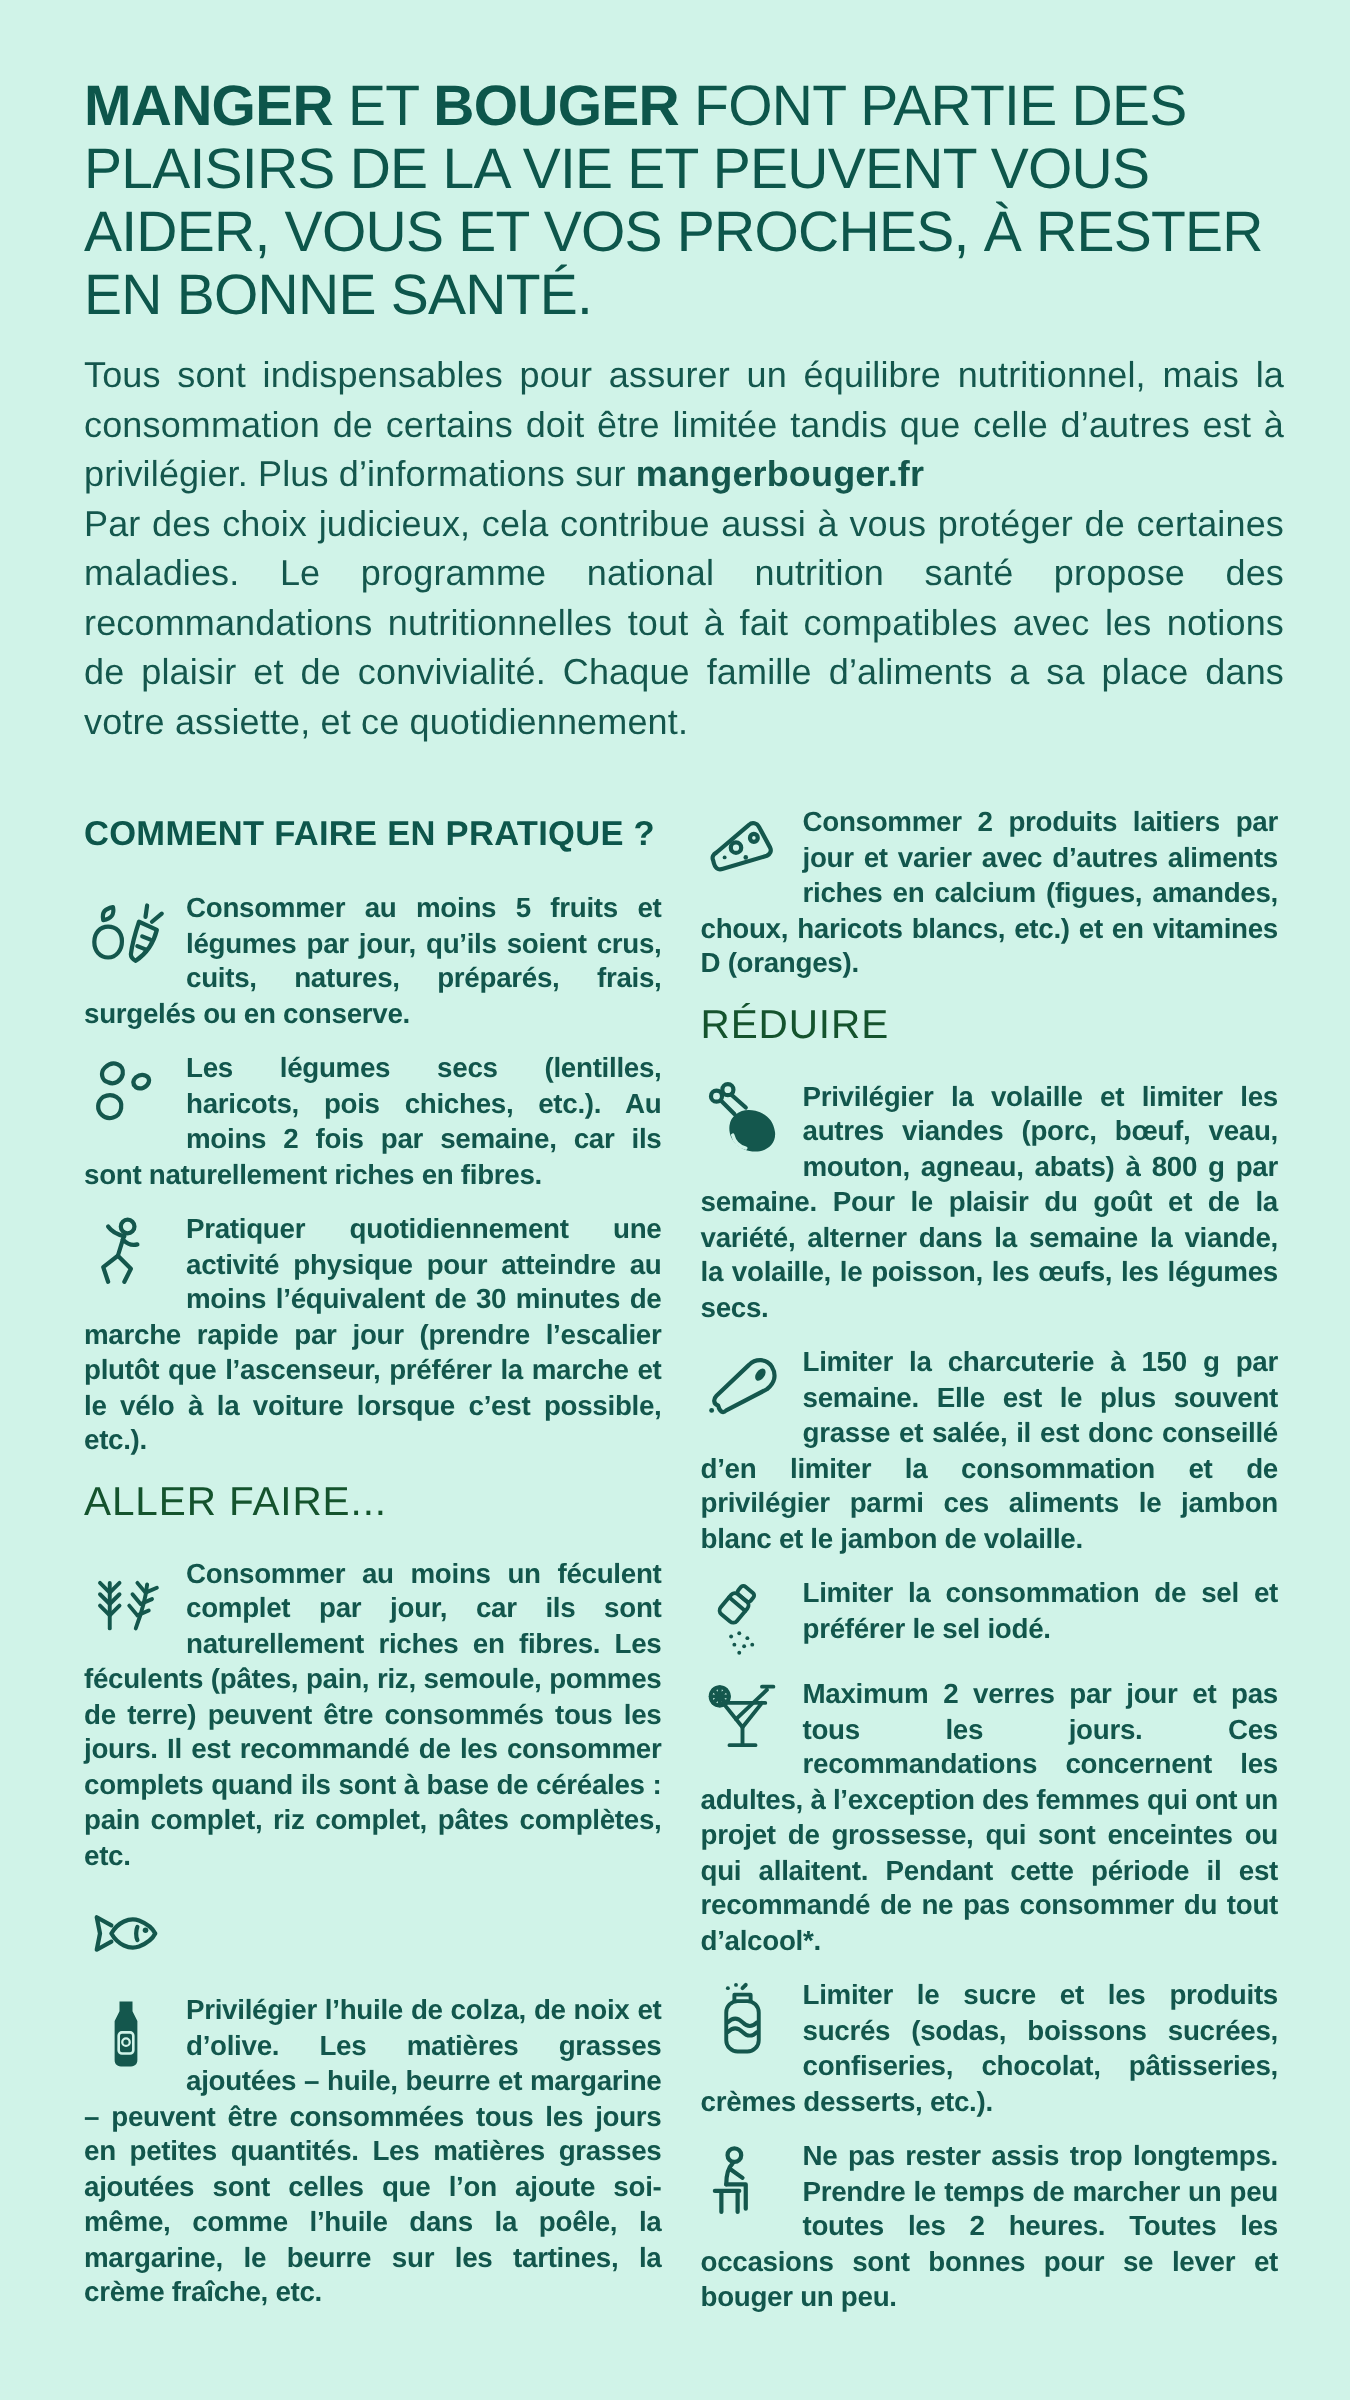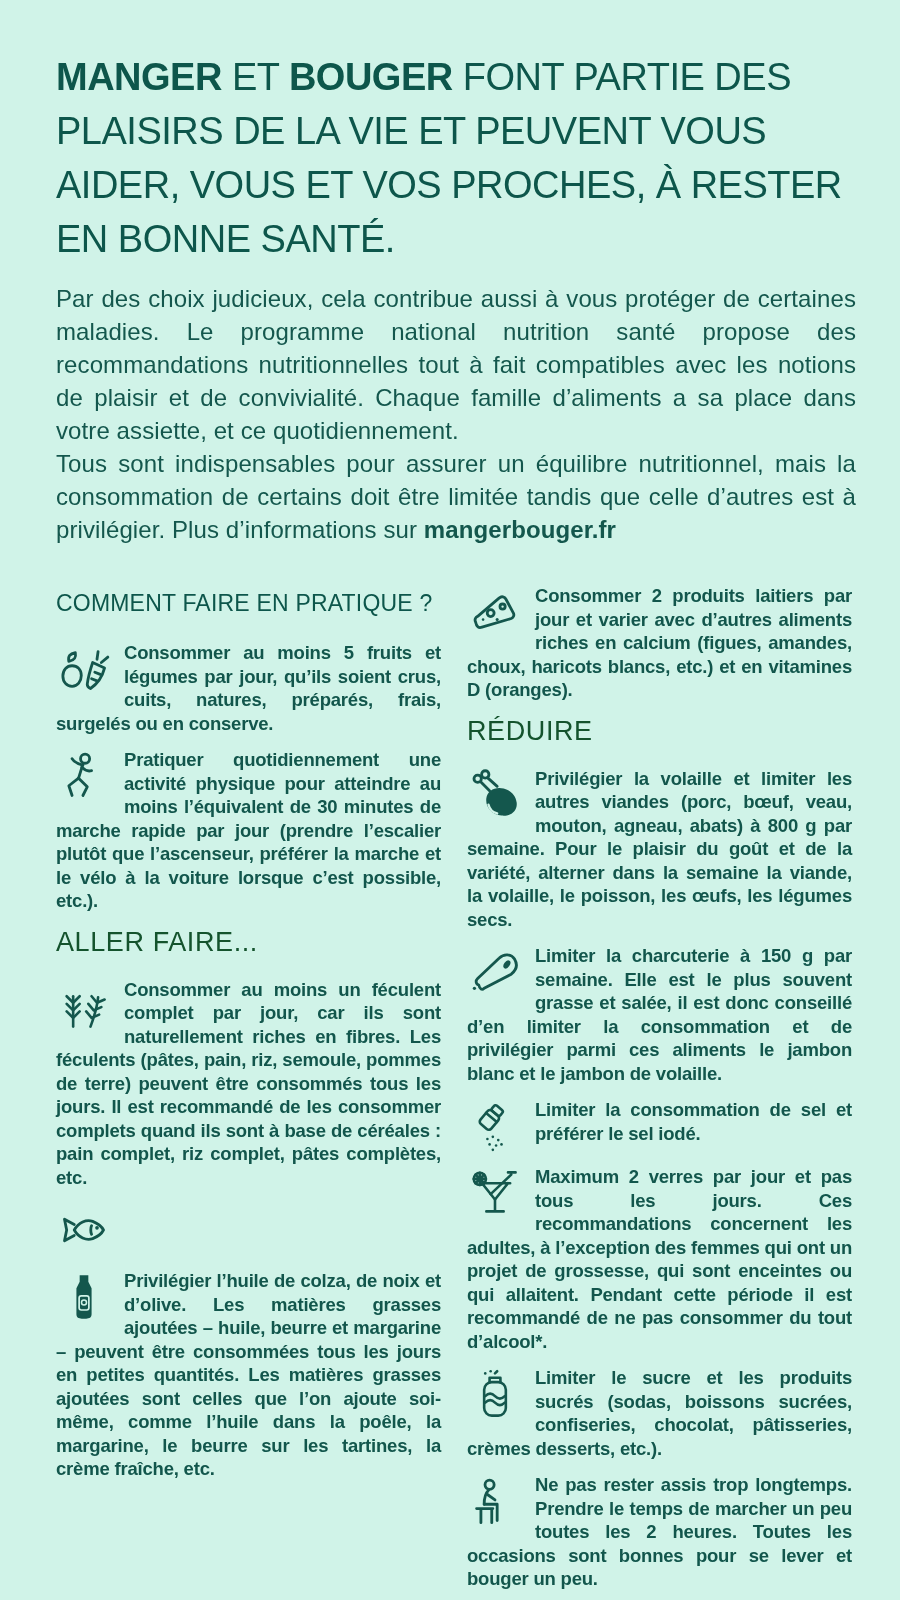--- a/index.html
+++ b/index.html
@@ -5,37 +5,37 @@
   html,body{margin:0;padding:0;}
   body{
     width:900px;height:1600px;overflow:hidden;
     background:#d0f3e8;
     font-family:"Liberation Sans","DejaVu Sans",sans-serif;
     color:#14574d;
   }
   .page{padding:50px 48px 0 56px;}
   h1{
     margin:0;width:806px;
-    font-size:38px;line-height:54px;font-weight:normal;
+    font-size:38px;line-height:42px;font-weight:normal;
     letter-spacing:-0.5px;color:#0d564b;
   }
   h1 b{font-weight:bold;}
   .intro{
     margin-top:16px;width:800px;
     font-size:24px;line-height:33px;letter-spacing:0.1px;
     text-align:justify;
   }
   .intro p{margin:0;}
   .intro b{font-weight:bold;}
   .columns{
     display:flex;gap:26px;margin-top:38px;
   }
   .col{width:390px;}
   h2{
-    margin:6px 0 24px;font-size:23px;font-weight:normal;
+    margin:6px 0 24px;font-size:23px;font-weight:bold;
     letter-spacing:0.2px;color:#0d564b;clear:left;
   }
   h3{
     margin:14px 0 20px;font-size:27px;font-weight:normal;
     letter-spacing:0.6px;color:#14532d;clear:left;
   }
   .item{
     margin:0 0 13px;clear:left;
     font-size:18.5px;line-height:23.5px;font-weight:bold;
     letter-spacing:-0.2px;text-align:justify;color:#12564c;
@@ -51,42 +51,52 @@
   .icon svg .bg{stroke:#d0f3e8;}
 </style>
 </head>
 <body>
 
 <div class="page">
 
   <h1><b>MANGER</b><span> ET </span><b>BOUGER</b><span> FONT PARTIE DES PLAISIRS DE LA VIE ET PEUVENT VOUS AIDER, VOUS ET VOS PROCHES, À RESTER EN BONNE SANTÉ.</span></h1>
 
   <div class="intro">
+    <p><span>Tous sont indispensables pour assurer un équilibre nutritionnel, mais la consommation de certains doit être limitée tandis que celle d’autres est à privilégier. Plus d’informations sur </span><b>mangerbouger.fr</b></p>
     <p>Par des choix judicieux, cela contribue aussi à vous protéger de certaines maladies. Le programme national nutrition santé propose des recommandations nutritionnelles tout à fait compatibles avec les notions de plaisir et de convivialité. Chaque famille d’aliments a sa place dans votre assiette, et ce quotidiennement.</p>
-    <p><span>Tous sont indispensables pour assurer un équilibre nutritionnel, mais la consommation de certains doit être limitée tandis que celle d’autres est à privilégier. Plus d’informations sur </span><b>mangerbouger.fr</b></p>
   </div>
 
   <div class="columns">
 
     <div class="col">
       <h2>COMMENT FAIRE EN PRATIQUE ?</h2>
 
       <div class="item">
         <span class="icon">
           <svg viewBox="0 0 48 48" fill="none" stroke-width="2.6" stroke-linecap="round" stroke-linejoin="round">
             <path d="M10 17c-1-5 1-7 6-8 1 5-1 7-6 8z"></path>
             <path d="M13 21c-5 0-8.5 4-8.5 9.5S8 40 13 40s8.5-4.5 8.5-10-3.5-9-8.5-9z"></path>
             <path d="M32 18 43 23c-2 8-7 15-13 19-2-1-3-2-3-4 1-8 3-14 5-20z"></path>
             <path d="M34 27l5 2M31 33l5 2"></path>
             <path d="M36 15l1-7M40 18l6-5"></path>
           </svg>
         </span>
         <span>Consommer au moins 5 fruits et légumes par jour, qu’ils soient crus, cuits, natures, préparés, frais, surgelés ou en conserve.</span>
       </div>
 
+      <div class="item">
+        <span class="icon">
+          <svg viewBox="0 0 48 48" fill="none" stroke-width="2.6" stroke-linecap="round" stroke-linejoin="round">
+            <path d="M11 9c5-5 12-2 11 4-1 4-5 7-9 5-4-1-5-6-2-9z"></path>
+            <path d="M30 15c4-3 9-1 8 3-1 3-5 5-8 3-2-2-2-4 0-6z"></path>
+            <path d="M10 27c6-3 12 1 11 7-1 6-8 8-12 4-3-3-3-8 1-11z"></path>
+          </svg>
+        </span>
+        <span>Les légumes secs (lentilles, haricots, pois chiches, etc.). Au moins 2 fois par semaine, car ils sont naturellement riches en fibres.</span>
+      </div>
 
       <div class="item">
         <span class="icon">
           <svg viewBox="0 0 48 48" fill="none" stroke-width="2.6" stroke-linecap="round" stroke-linejoin="round">
             <circle cx="25" cy="8" r="4.2"></circle>
             <path d="M23 13 19 26"></path>
             <path d="M23 14c-4-1-8-3-10-6"></path>
             <path d="M22 16c3 3 6 4 9 3"></path>
             <path d="M19 26l-9 7 3 9"></path>
             <path d="M19 26l8 8-4 8"></path>

